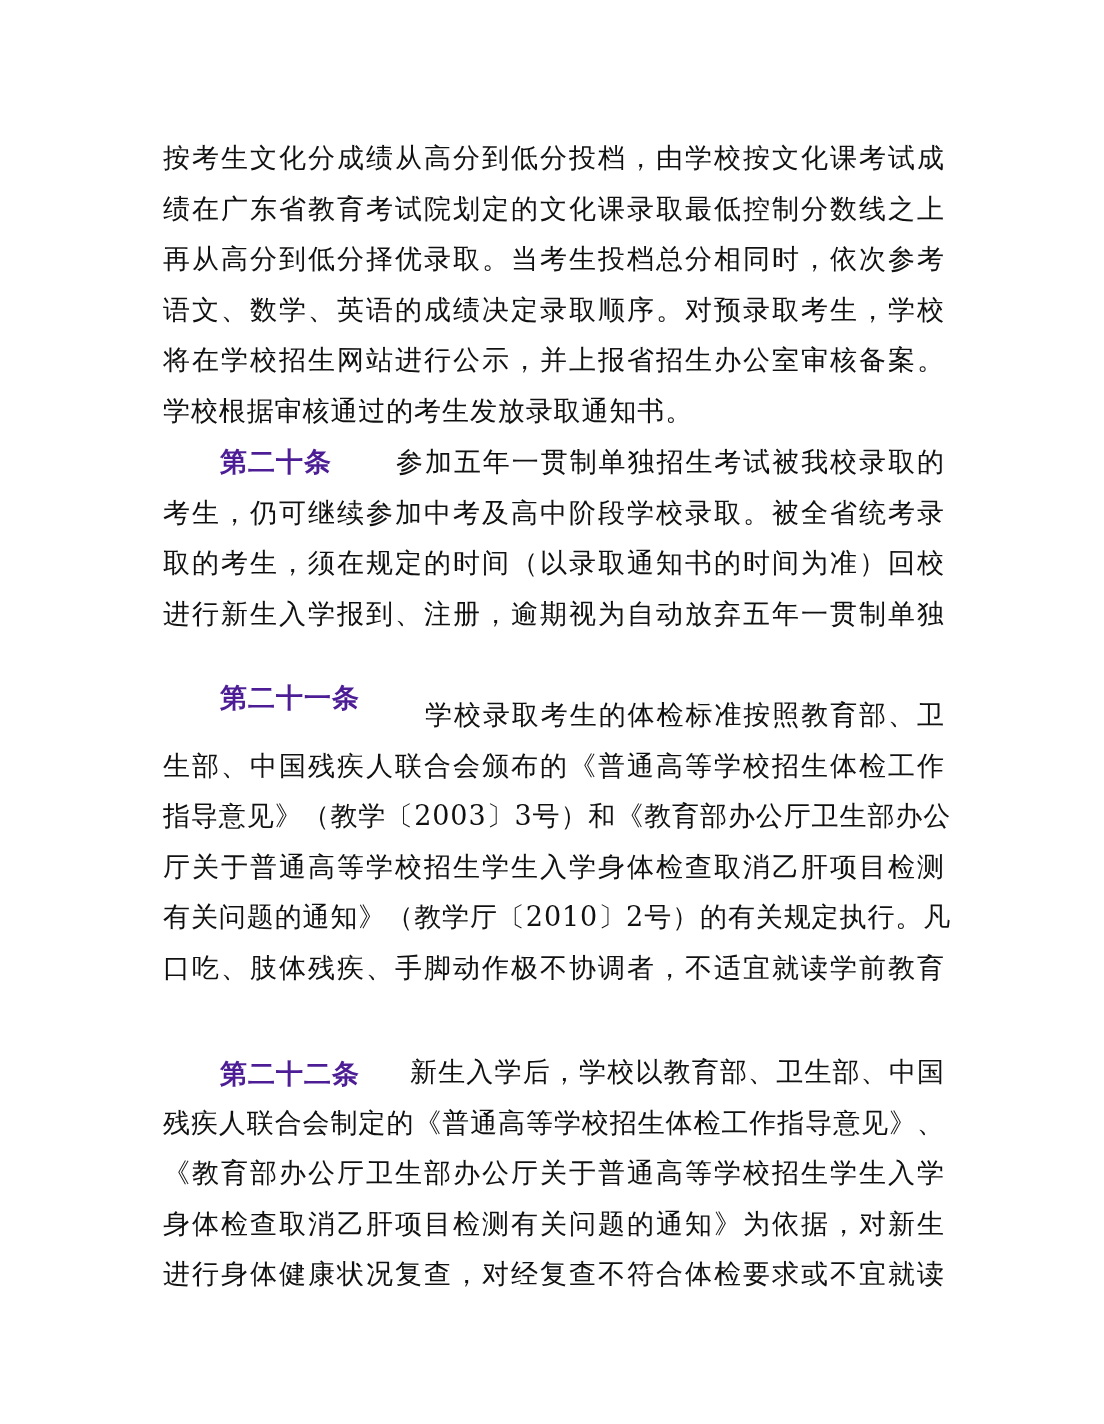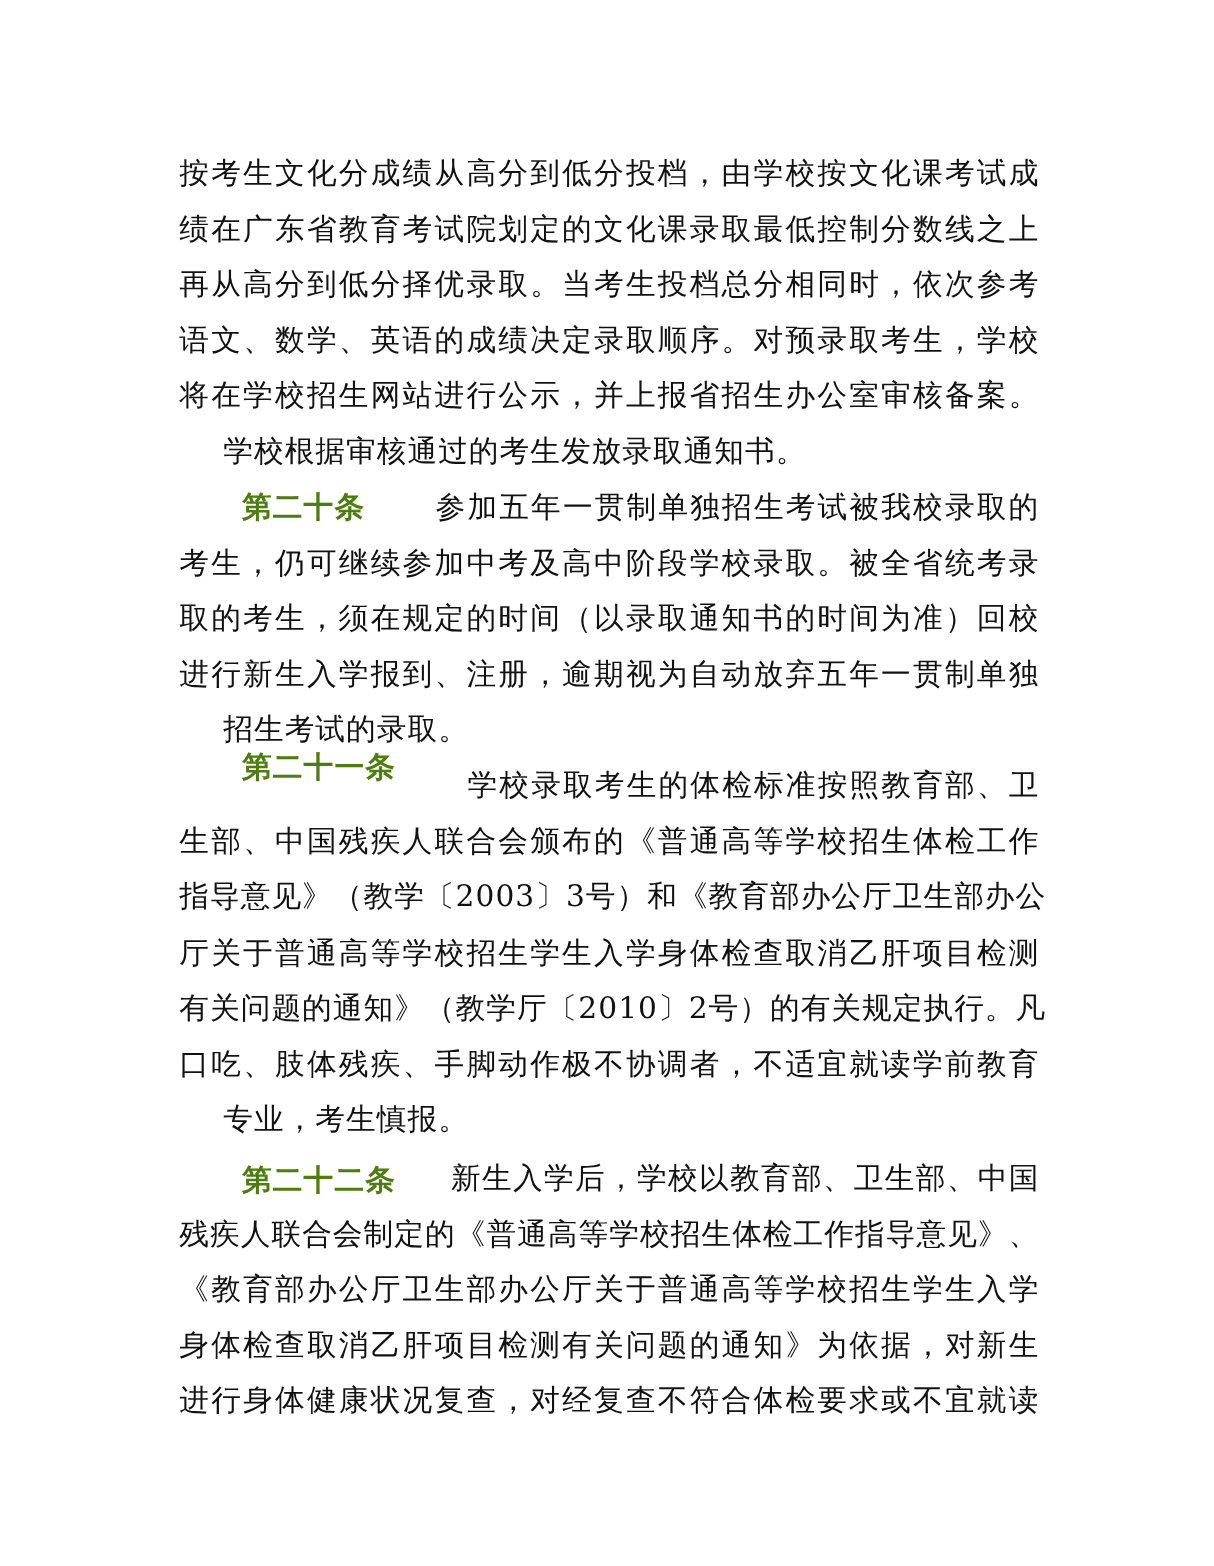--- a/index.html
+++ b/index.html
@@ -5,23 +5,23 @@
   html, body { margin:0; padding:0; background:#ffffff; }
   body { width:1104px; height:1424px; position:relative; overflow:hidden; }
   .page { position:absolute; left:0; top:0; width:1104px; height:1424px; background:#fff; }
   .line {
     position:absolute; left:163px; width:782px; height:40px;
     font-family: "DejaVu Serif", "Liberation Serif", serif;
     font-size:27px; line-height:40px; color:#111;
     white-space:nowrap; letter-spacing:0.9px;
     display:flex; justify-content:space-between;
   }
-  .line.last { justify-content:flex-start;margin-left:40px; }
+  .line.last { justify-content:flex-start; }
   .line span.ch { display:inline-block; }
-  .hl { position:absolute; left:220px; height:40px; font-family:"DejaVu Sans","Liberation Sans",sans-serif; font-weight:bold; font-size:27px; line-height:40px; color:#4d7c0f; letter-spacing:1px; white-space:nowrap; }
+  .hl { position:absolute; left:220px; height:40px; font-family:"DejaVu Sans","Liberation Sans",sans-serif; font-weight:bold; font-size:27px; line-height:40px; color:#4c1d95; letter-spacing:1px; white-space:nowrap; }
 </style>
 </head>
 <body>
 
 <div class="page">
 
   <div class="line" style="top:138px">
       <span class="ch">按</span>
       <span class="ch">考</span>
       <span class="ch">生</span>
@@ -270,21 +270,20 @@
       <span class="ch">放</span>
       <span class="ch">弃</span>
       <span class="ch">五</span>
       <span class="ch">年</span>
       <span class="ch">一</span>
       <span class="ch">贯</span>
       <span class="ch">制</span>
       <span class="ch">单</span>
       <span class="ch">独</span>
     </div>
-  <div class="line last" style="top:644px">招生考试的录取。</div>
 
   <div class="hl" style="top:678px">第二十一条</div>
   <div class="line" style="top:695px; left:425px; width:520px;">
       <span class="ch">学</span>
       <span class="ch">校</span>
       <span class="ch">录</span>
       <span class="ch">取</span>
       <span class="ch">考</span>
       <span class="ch">生</span>
       <span class="ch">的</span>
@@ -444,21 +443,20 @@
       <span class="ch">不</span>
       <span class="ch">适</span>
       <span class="ch">宜</span>
       <span class="ch">就</span>
       <span class="ch">读</span>
       <span class="ch">学</span>
       <span class="ch">前</span>
       <span class="ch">教</span>
       <span class="ch">育</span>
     </div>
-  <div class="line last" style="top:998px">专业，考生慎报。</div>
 
   <div class="hl" style="top:1054px">第二十二条</div>
   <div class="line" style="top:1052px; left:410px; width:535px;">
       <span class="ch">新</span>
       <span class="ch">生</span>
       <span class="ch">入</span>
       <span class="ch">学</span>
       <span class="ch">后</span>
       <span class="ch">，</span>
       <span class="ch">学</span>

